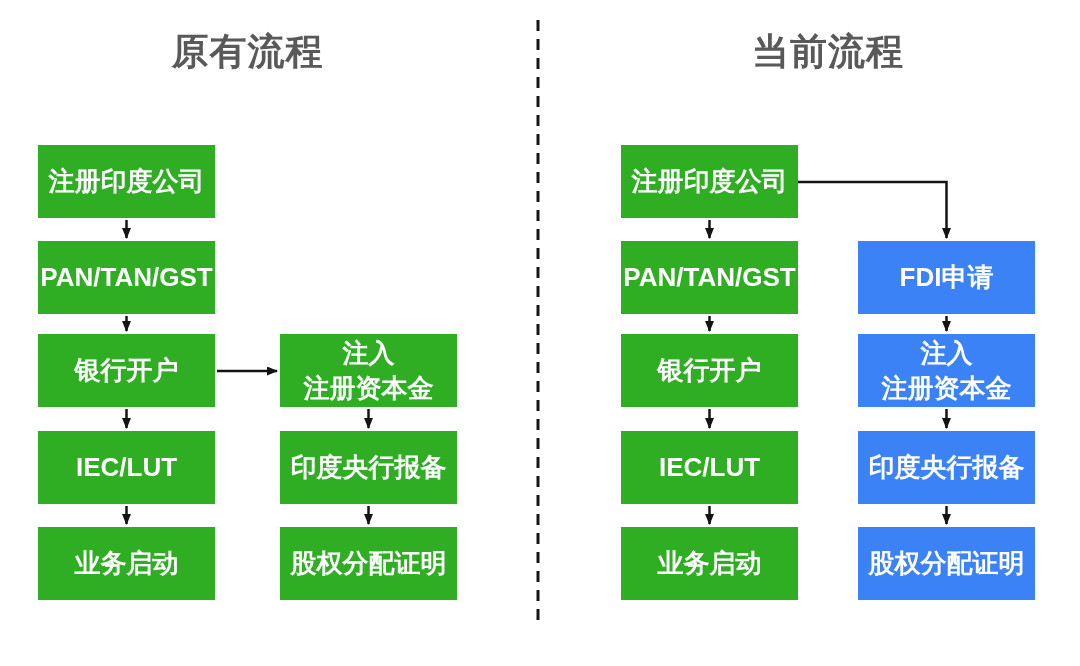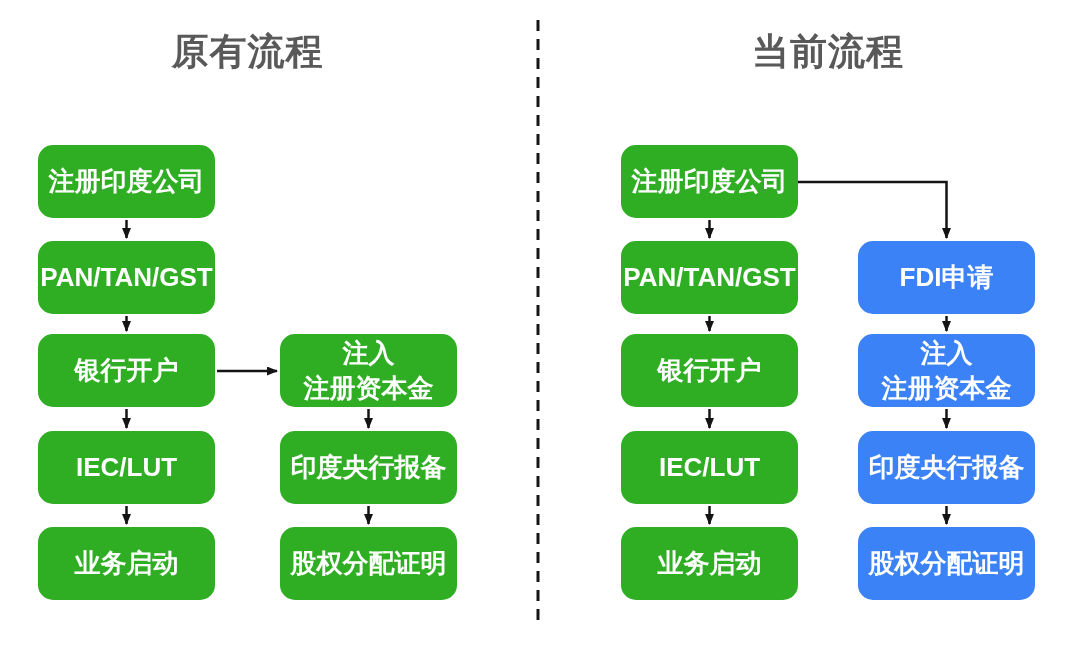--- a/index.html
+++ b/index.html
@@ -9,21 +9,21 @@
   }
   .flow-title{
     position:absolute;top:28px;height:48px;line-height:48px;
     text-align:center;font-size:37px;font-weight:bold;color:#595959;
     letter-spacing:1px;
   }
   .node{
     position:absolute;width:177px;height:73px;
     display:flex;align-items:center;justify-content:center;
     color:#ffffff;font-size:26px;font-weight:bold;text-align:center;
-    white-space:pre-line;line-height:1.32;border-radius:15px;
+    white-space:pre-line;line-height:1.32;
   }
   .node.green{background:#2fae24;}
   .node.red{background:#3b82f6;}
   svg.overlay{position:absolute;left:0;top:0;pointer-events:none;}
 </style>
 </head>
 <body>
 
 <div class="canvas">
 

